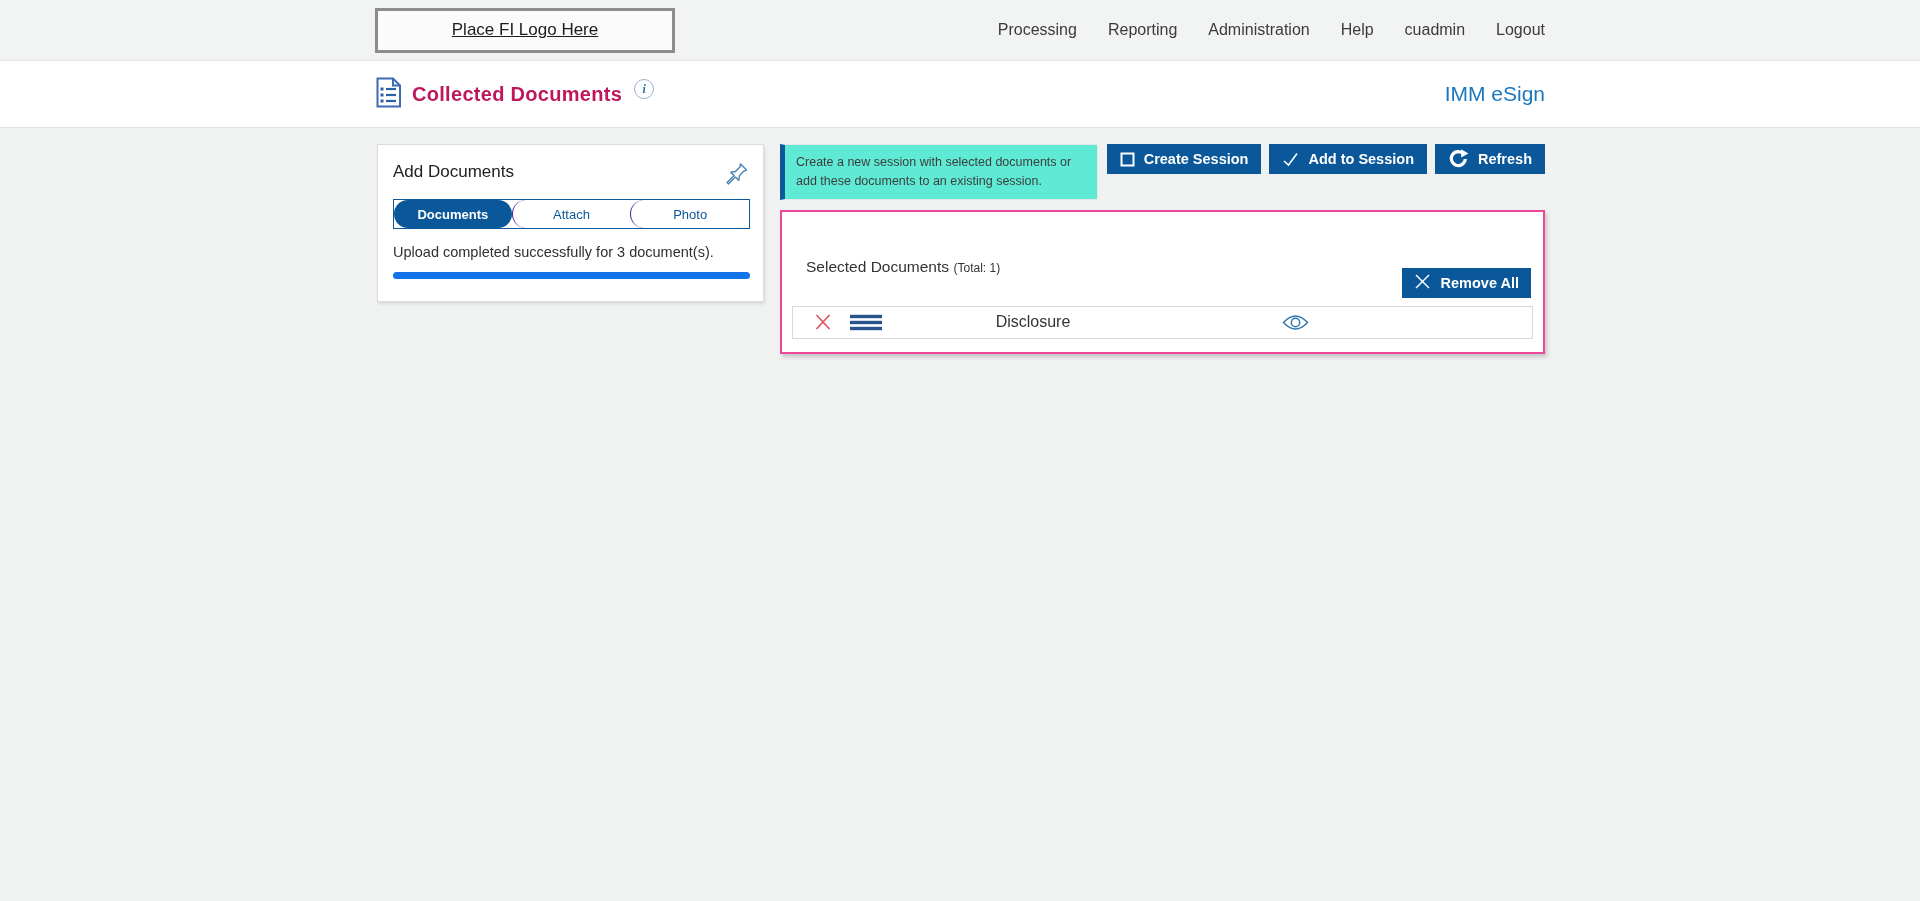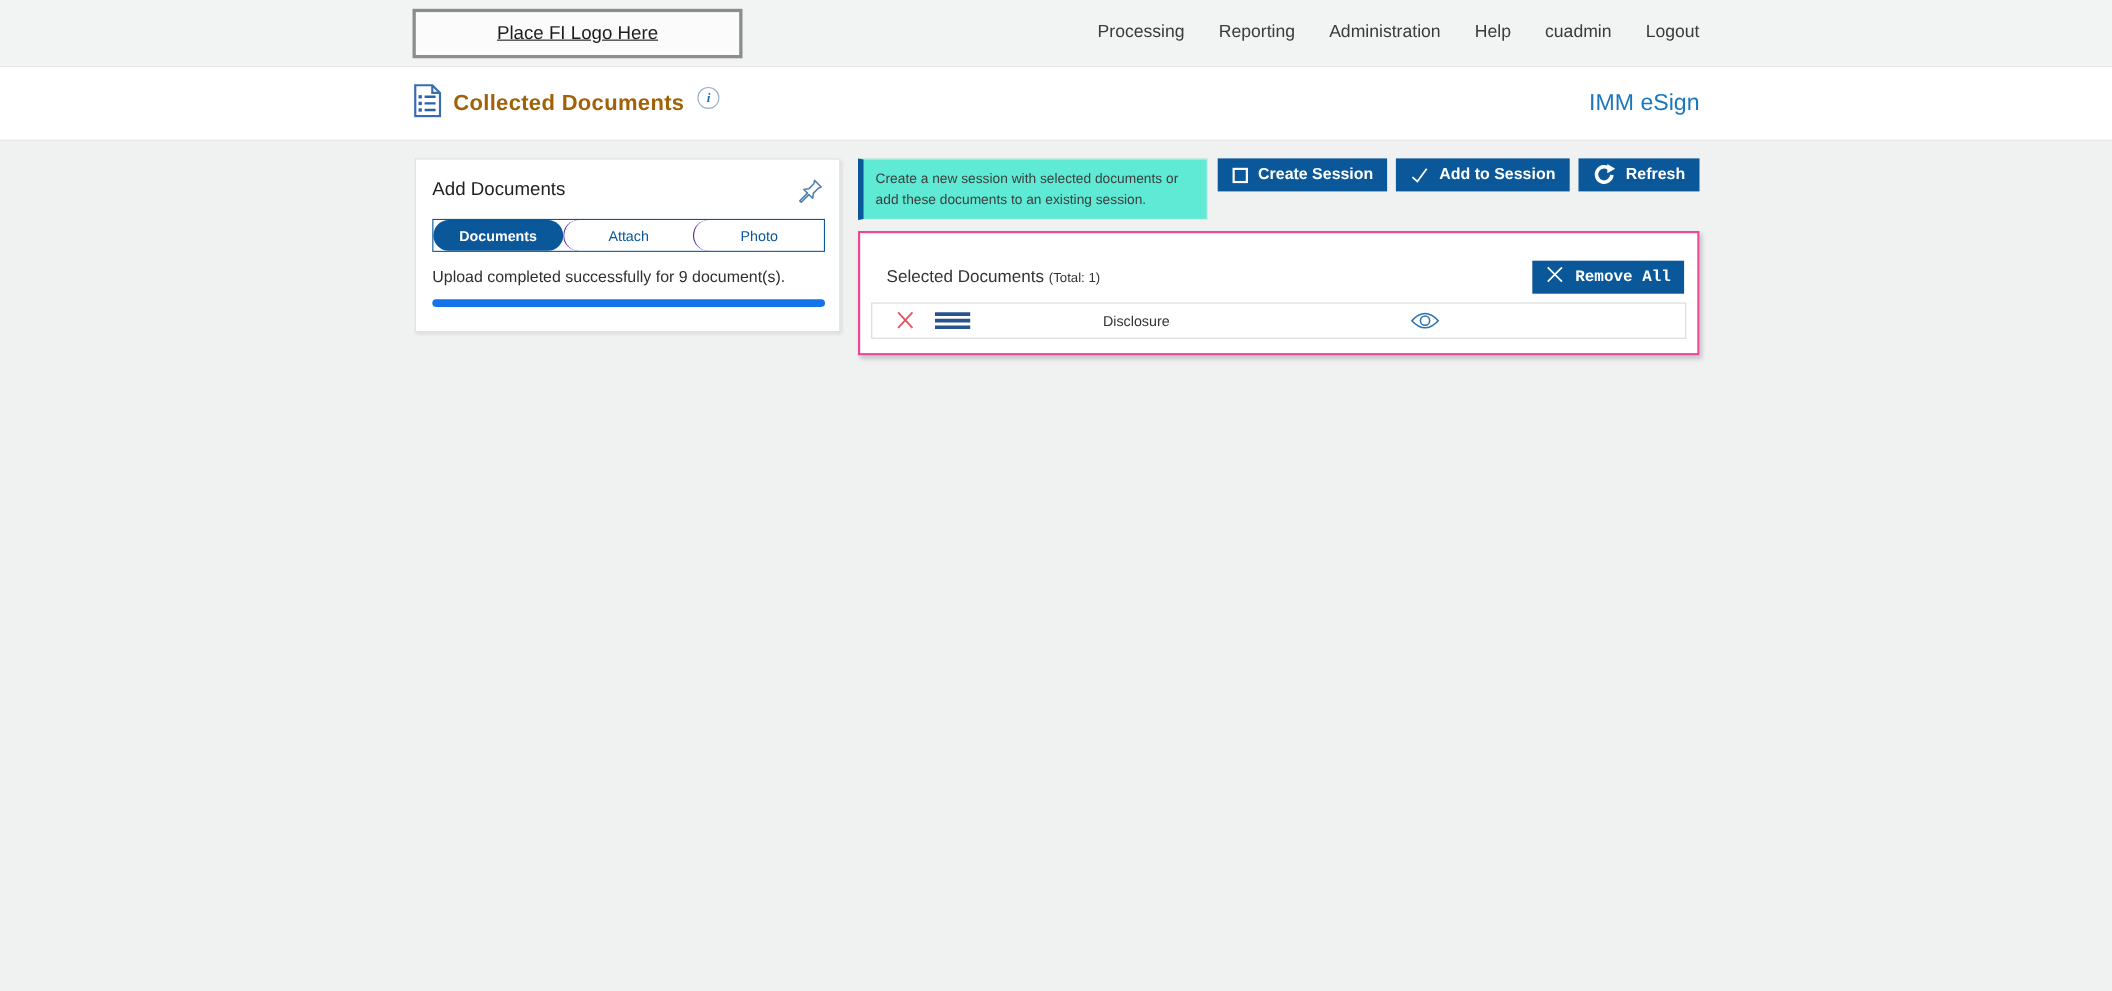--- a/index.html
+++ b/index.html
@@ -32,21 +32,21 @@
   .nav-item { font-size: 16px; color: #3b3b3b; cursor: pointer; white-space: nowrap; }
 
   
   .page-header {
     height: 67px;
     background: #ffffff;
     border-bottom: 1px solid #e0e0e0;
   }
   .page-header .container { height: 100%; display: flex; align-items: center; justify-content: space-between; }
   .ph-left { display: flex; align-items: center; }
-  .page-title { font-size: 20px; color: #a16207; margin-left: 10px; letter-spacing: 0.3px; }
+  .page-title { font-size: 20px; color: #be185d; margin-left: 10px; letter-spacing: 0.3px; }
   .info-badge {
     width: 20px; height: 20px; margin-left: 12px; margin-top: -10px;
     border: 1px solid #9ab0c8; border-radius: 50%;
     display: flex; align-items: center; justify-content: center;
     font-family: "Liberation Serif", serif; font-style: italic; font-weight: bold;
     font-size: 12px; color: #1b6fae; cursor: pointer;
   }
   .brand { font-size: 21px; color: #1b77bd; }
 
   
@@ -109,30 +109,30 @@
     border: 2px solid #ec4899;
     box-shadow: 2px 3px 4px rgba(0,0,0,0.18);
     padding: 23px 10px 13px 10px;
   }
   .sel-header { display: flex; align-items: center; justify-content: space-between; padding: 2px 2px 8px 14px; }
   .sel-title { font-size: 15.5px; color: #333; }
   .sel-total { font-size: 12px; color: #333; }
   .remove-btn {
     height: 30px; background: #0a5799; color: #fff; border: none;
     display: flex; align-items: center; gap: 10px; padding: 0 12px;
-    font-family: Liberation Mono, monospace;
-    font-size: 14.5px; font-weight: bold; cursor: pointer;
+    font-family: Liberation Sans, sans-serif;
+    font-size: 14.5px; font-weight: bold; cursor: pointer; margin-top: 31px;
   }
   .doc-row {
     border: 1px solid #d9d9d9; height: 33px;
     display: flex; align-items: center;
   }
   .doc-row .cell-x { margin-left: 20px; line-height: 0; cursor: pointer; }
   .doc-row .cell-drag { margin-left: 16px; line-height: 0; cursor: grab; }
-  .doc-row .cell-name { width: 300px; text-align: center; font-size: 13px; color: #333; }
+  .doc-row .cell-name { width: 300px; text-align: center; font-size: 16px; color: #333; }
   .doc-row .cell-eye { width: 225px; text-align: center; line-height: 0; }
   .eye-btn { display: inline-block; cursor: pointer; line-height: 0; }
 </style>
 </head>
 <body>
 
 <div class="topbar">
   <div class="container">
     <div class="logo-box">
       <span>Place FI Logo Here</span>
@@ -183,21 +183,21 @@
         </span>
       </div>
 
       <div class="tabs">
         <div class="tab active">Documents</div>
         <div class="tab">Attach</div>
         <div class="tab">Photo</div>
       </div>
 
 
-      <div class="upload-msg">Upload completed successfully for 9 document(s).</div>
+      <div class="upload-msg">Upload completed successfully for 3 document(s).</div>
       <div class="progress-bar"></div>
     </div>
 
     <div class="right-col">
 
       <div class="actions-row">
         <div class="session-note">Create a new session with selected documents or add these documents to an existing session.</div>
 
         <div class="btn-group">
           <button class="btn">

